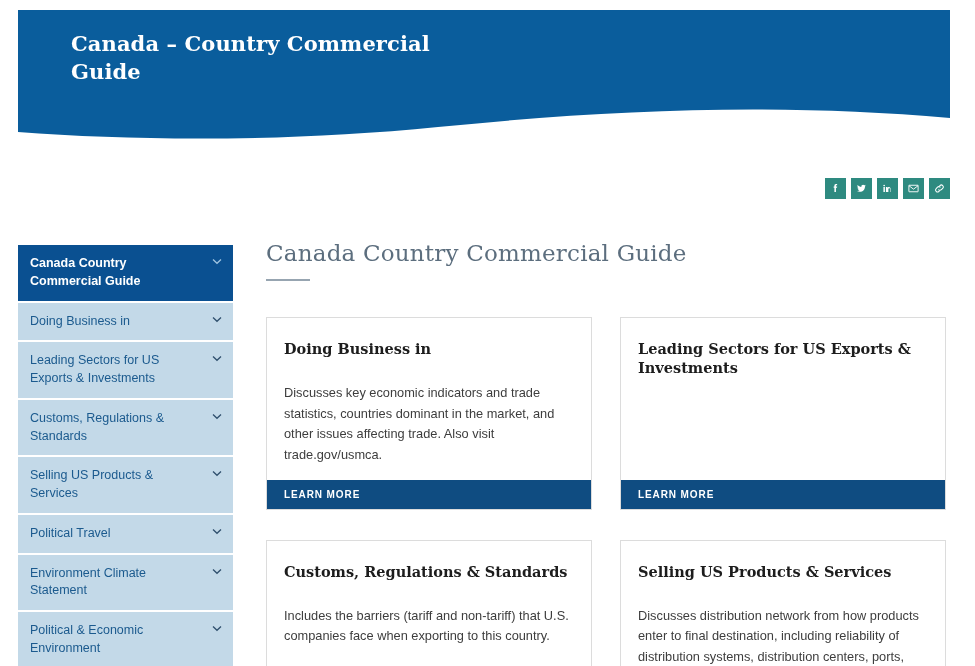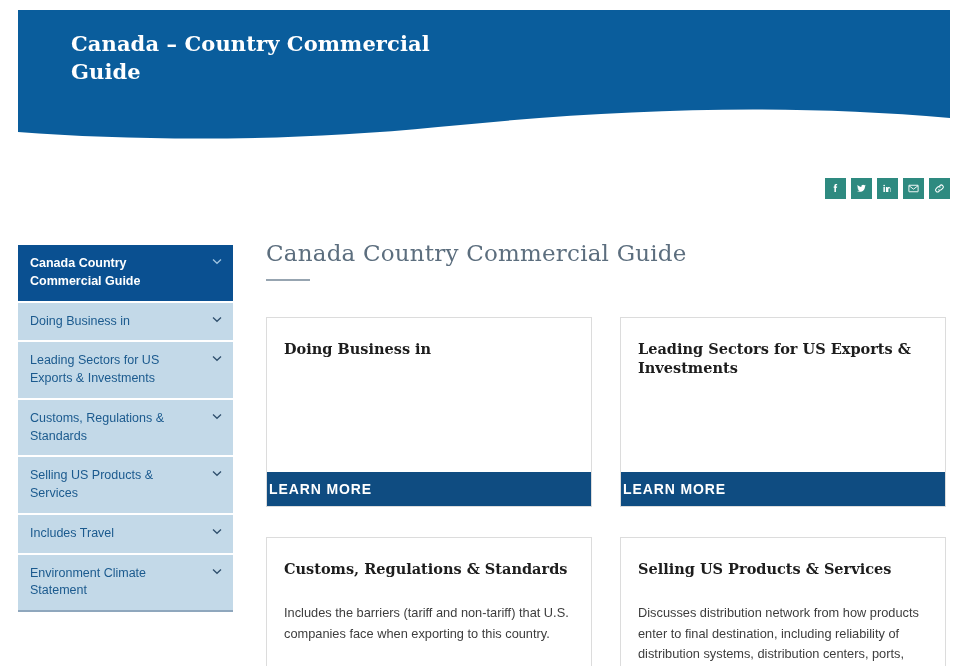--- a/index.html
+++ b/index.html
@@ -163,24 +163,24 @@
   }
   .card-text {
     margin: 0;
     font-size: 12.8px;
     line-height: 1.62;
     color: #3d3d3d;
   }
   .card-cta {
     background: #0f4c81;
     color: #ffffff;
-    font-size: 14px;
+    font-size: 10px;
     font-weight: 700;
     letter-spacing: 0.9px;
-    padding: 9px 2px;
+    padding: 9px 17px;
     cursor: pointer;
   }
 </style>
 </head>
 <body>
 
 <div class="page">
 
   <div class="hero">
     <svg class="hero-svg" viewBox="0 0 932 135" preserveAspectRatio="none">
@@ -256,46 +256,55 @@
       </div>
       <div class="nav-item">
         <span>Selling US Products &amp; Services</span>
         <span class="chev">
           <svg viewBox="0 0 10 7" fill="none" stroke="#30506e" stroke-width="1.3">
               <path d="M1 1.5L5 5.3 9 1.5"></path>
             </svg>
         </span>
       </div>
       <div class="nav-item">
-        <span>Includes Travel</span>
+        <span>Political Travel</span>
         <span class="chev">
           <svg viewBox="0 0 10 7" fill="none" stroke="#30506e" stroke-width="1.3">
               <path d="M1 1.5L5 5.3 9 1.5"></path>
             </svg>
         </span>
       </div>
       <div class="nav-item">
         <span>Environment Climate Statement</span>
+        <span class="chev">
+          <svg viewBox="0 0 10 7" fill="none" stroke="#30506e" stroke-width="1.3">
+              <path d="M1 1.5L5 5.3 9 1.5"></path>
+            </svg>
+        </span>
+      </div>
+      <div class="nav-item">
+        <span>Political &amp; Economic Environment</span>
         <span class="chev">
           <svg viewBox="0 0 10 7" fill="none" stroke="#30506e" stroke-width="1.3">
               <path d="M1 1.5L5 5.3 9 1.5"></path>
             </svg>
         </span>
       </div>
     </nav>
 
     <main class="main">
       <h2 class="main-title">Canada Country Commercial Guide</h2>
       <div class="title-rule"></div>
 
       <div class="card-grid">
 
         <div class="card">
           <div class="card-body">
             <h3 class="card-heading">Doing Business in</h3>
+            <p class="card-text">Discusses key economic indicators and trade statistics, countries dominant in the market, and other issues affecting trade. Also visit trade.gov/usmca.</p>
           </div>
           <div class="card-cta">LEARN MORE</div>
         </div>
 
         <div class="card">
           <div class="card-body">
             <h3 class="card-heading">Leading Sectors for US Exports &amp; Investments</h3>
           </div>
           <div class="card-cta">LEARN MORE</div>
         </div>

